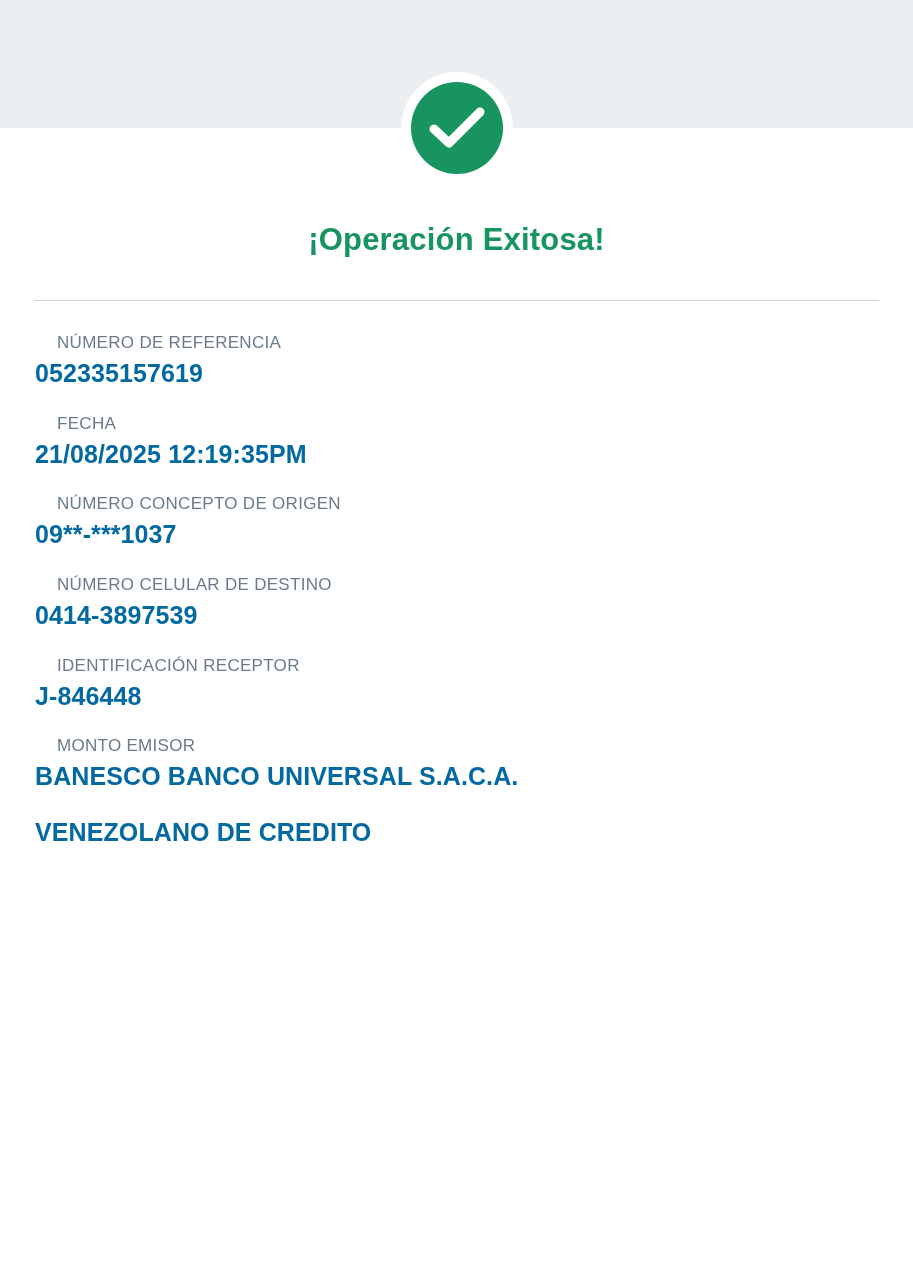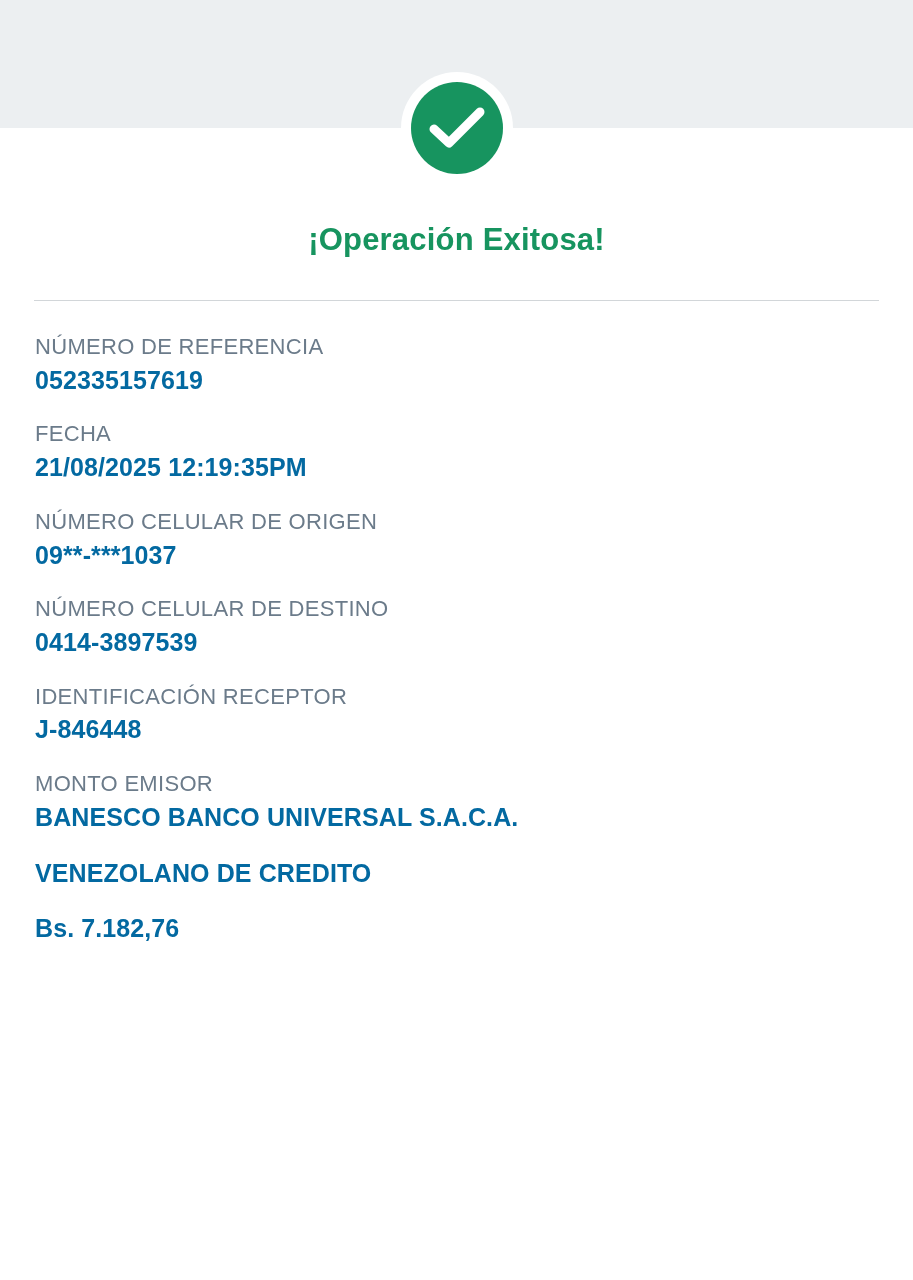--- a/index.html
+++ b/index.html
@@ -79,25 +79,26 @@
   .details {
     position: absolute;
     top: 332px;
     left: 35px;
     width: 850px;
   }
   .row {
     margin-bottom: 22px;
   }
   .row .label {
-    font-size: 22px;
+    font-size: 17px;
     color: #6b7b8a;
     letter-spacing: 0.3px;
     line-height: 1.35;
     margin-bottom: 2px;
+    margin-left: 22px;
   }
   .row .value {
     font-size: 25px;
     font-weight: bold;
     color: #0369a1;
     letter-spacing: 0.1px;
     line-height: 1.35;
   }
 </style>
 </head>
@@ -127,21 +128,21 @@
       <div class="label">NÚMERO DE REFERENCIA</div>
       <div class="value">052335157619</div>
     </div>
 
     <div class="row">
       <div class="label">FECHA</div>
       <div class="value">21/08/2025 12:19:35PM</div>
     </div>
 
     <div class="row">
-      <div class="label">NÚMERO CELULAR DE ORIGEN</div>
+      <div class="label">NÚMERO CONCEPTO DE ORIGEN</div>
       <div class="value">09**-***1037</div>
     </div>
 
     <div class="row">
       <div class="label">NÚMERO CELULAR DE DESTINO</div>
       <div class="value">0414-3897539</div>
     </div>
 
     <div class="row">
       <div class="label">IDENTIFICACIÓN RECEPTOR</div>
@@ -151,18 +152,17 @@
     <div class="row">
       <div class="label">MONTO EMISOR</div>
       <div class="value">BANESCO BANCO UNIVERSAL S.A.C.A.</div>
     </div>
 
     <div class="row">
       <div class="value">VENEZOLANO DE CREDITO</div>
     </div>
 
     <div class="row">
-      <div class="value">Bs. 7.182,76</div>
     </div>
 
 
   </div>
 </div>
 
 </body></html>

